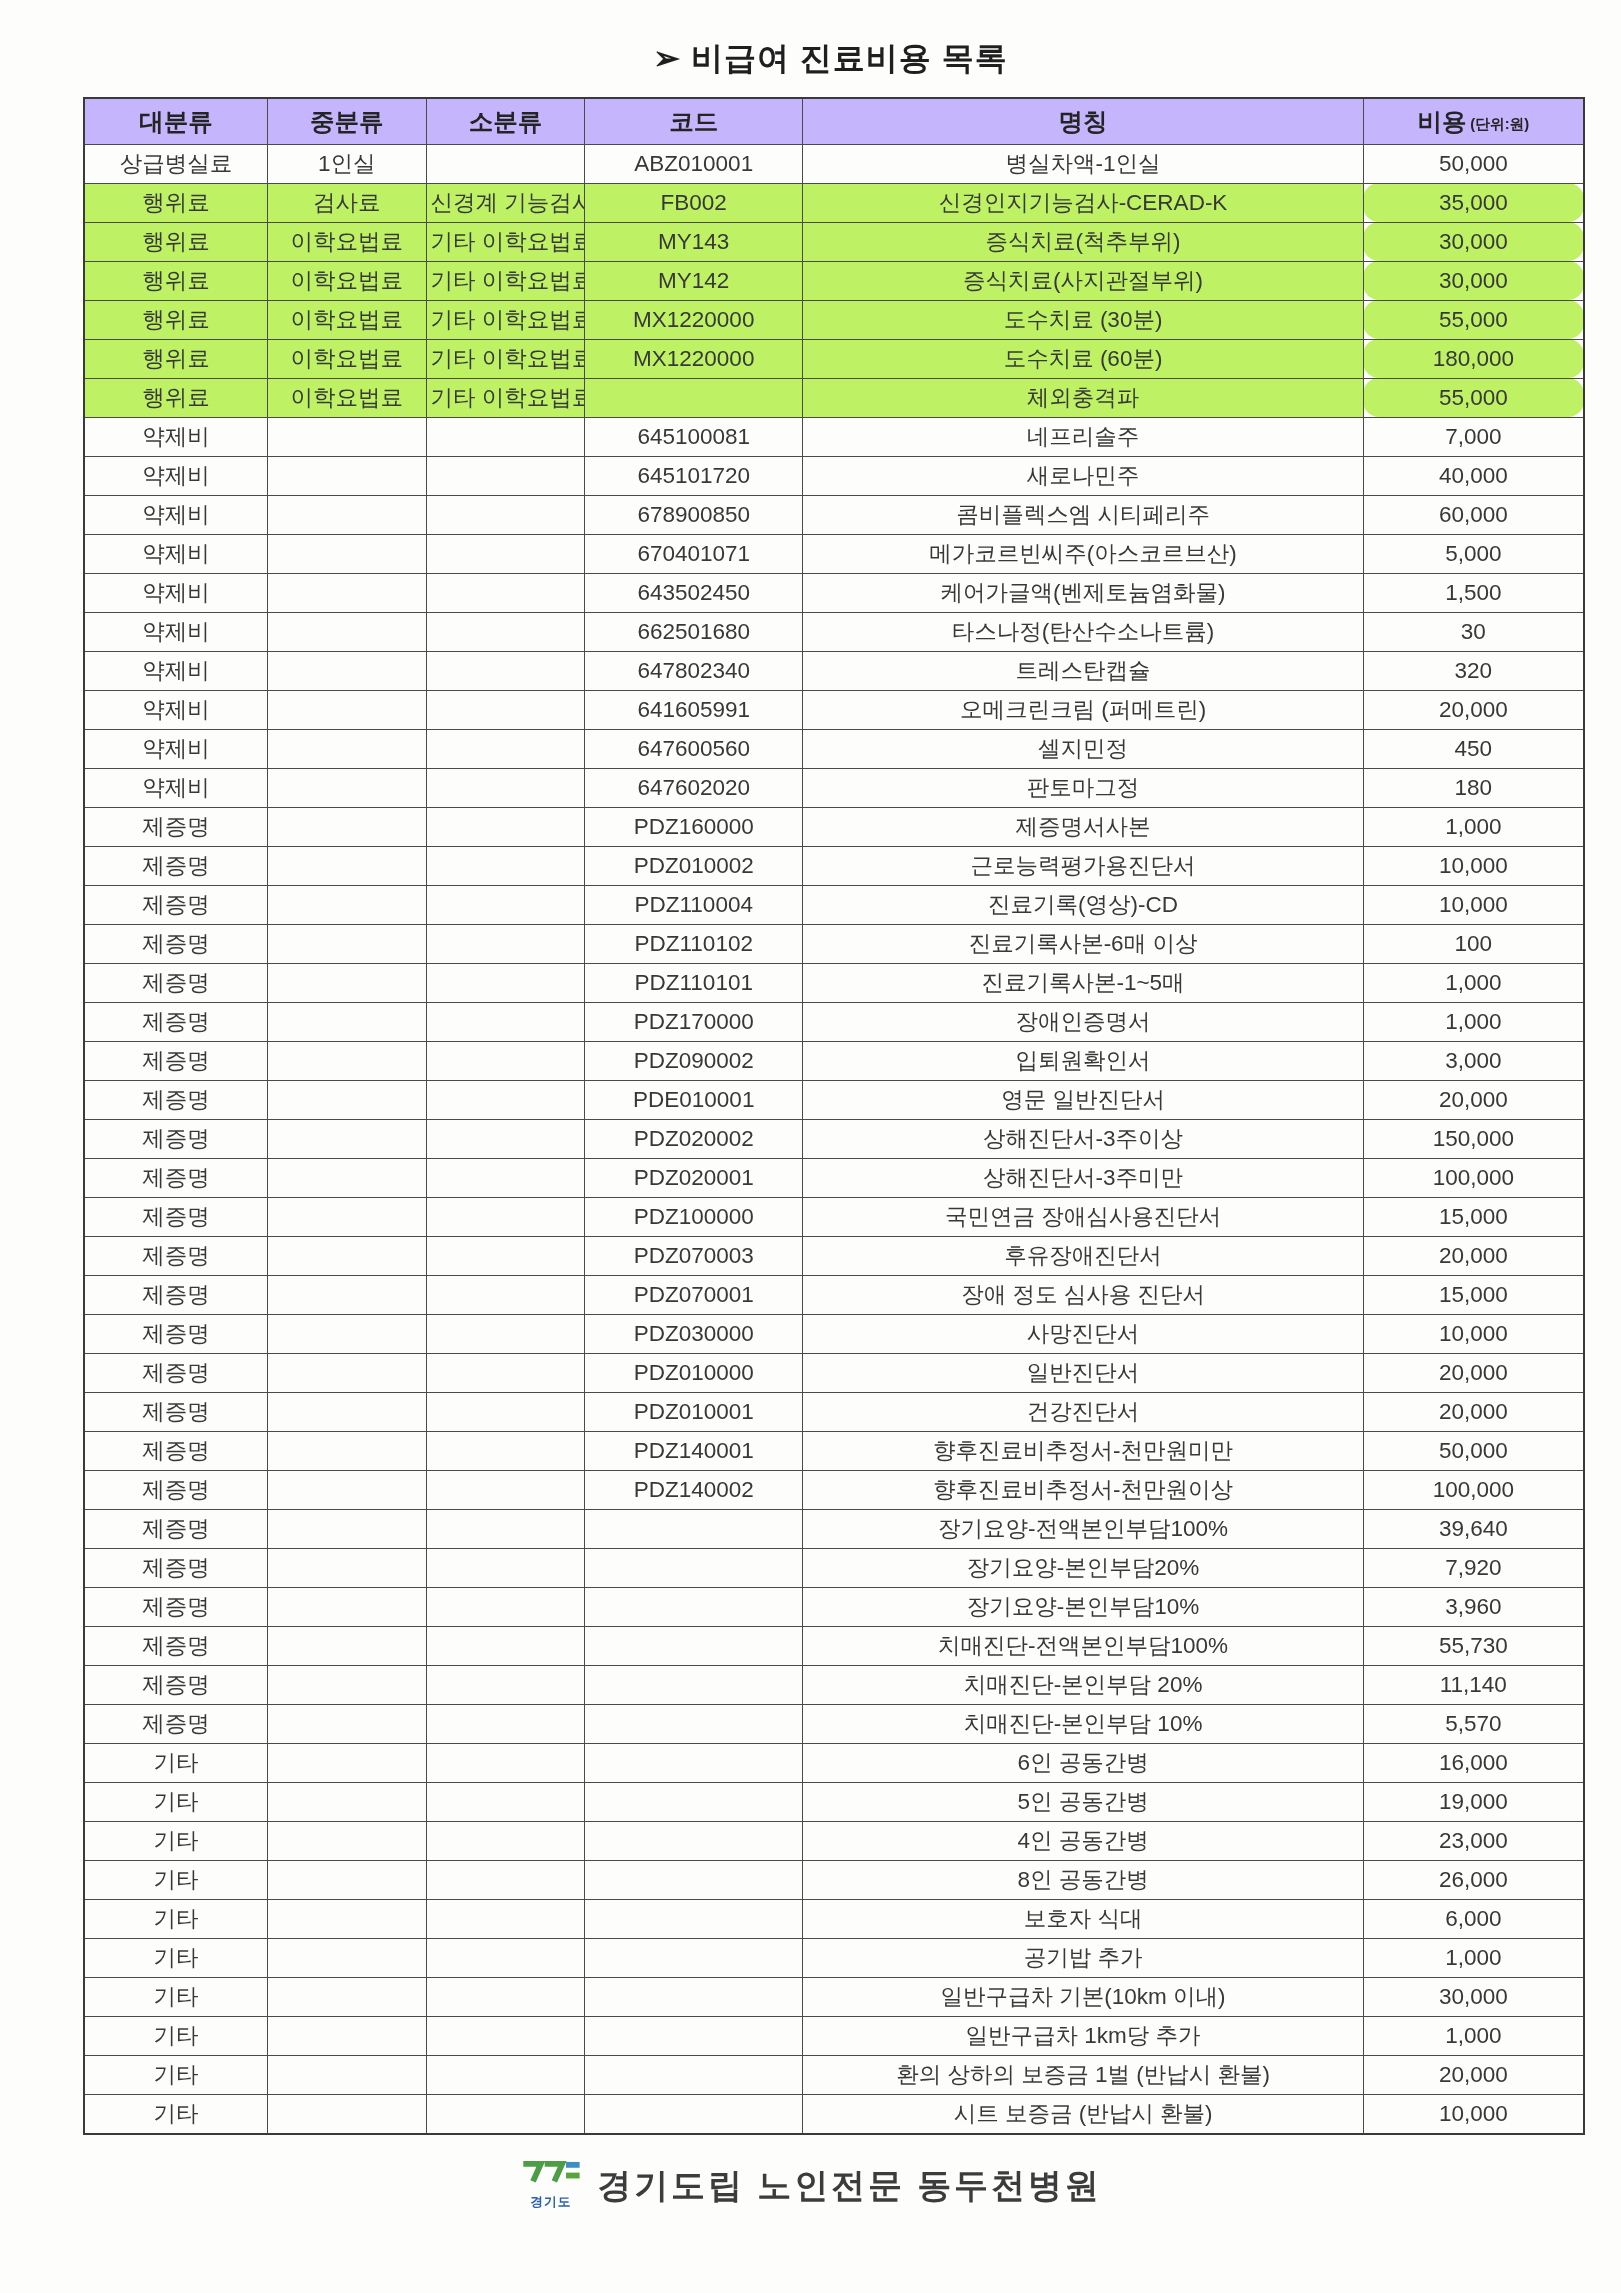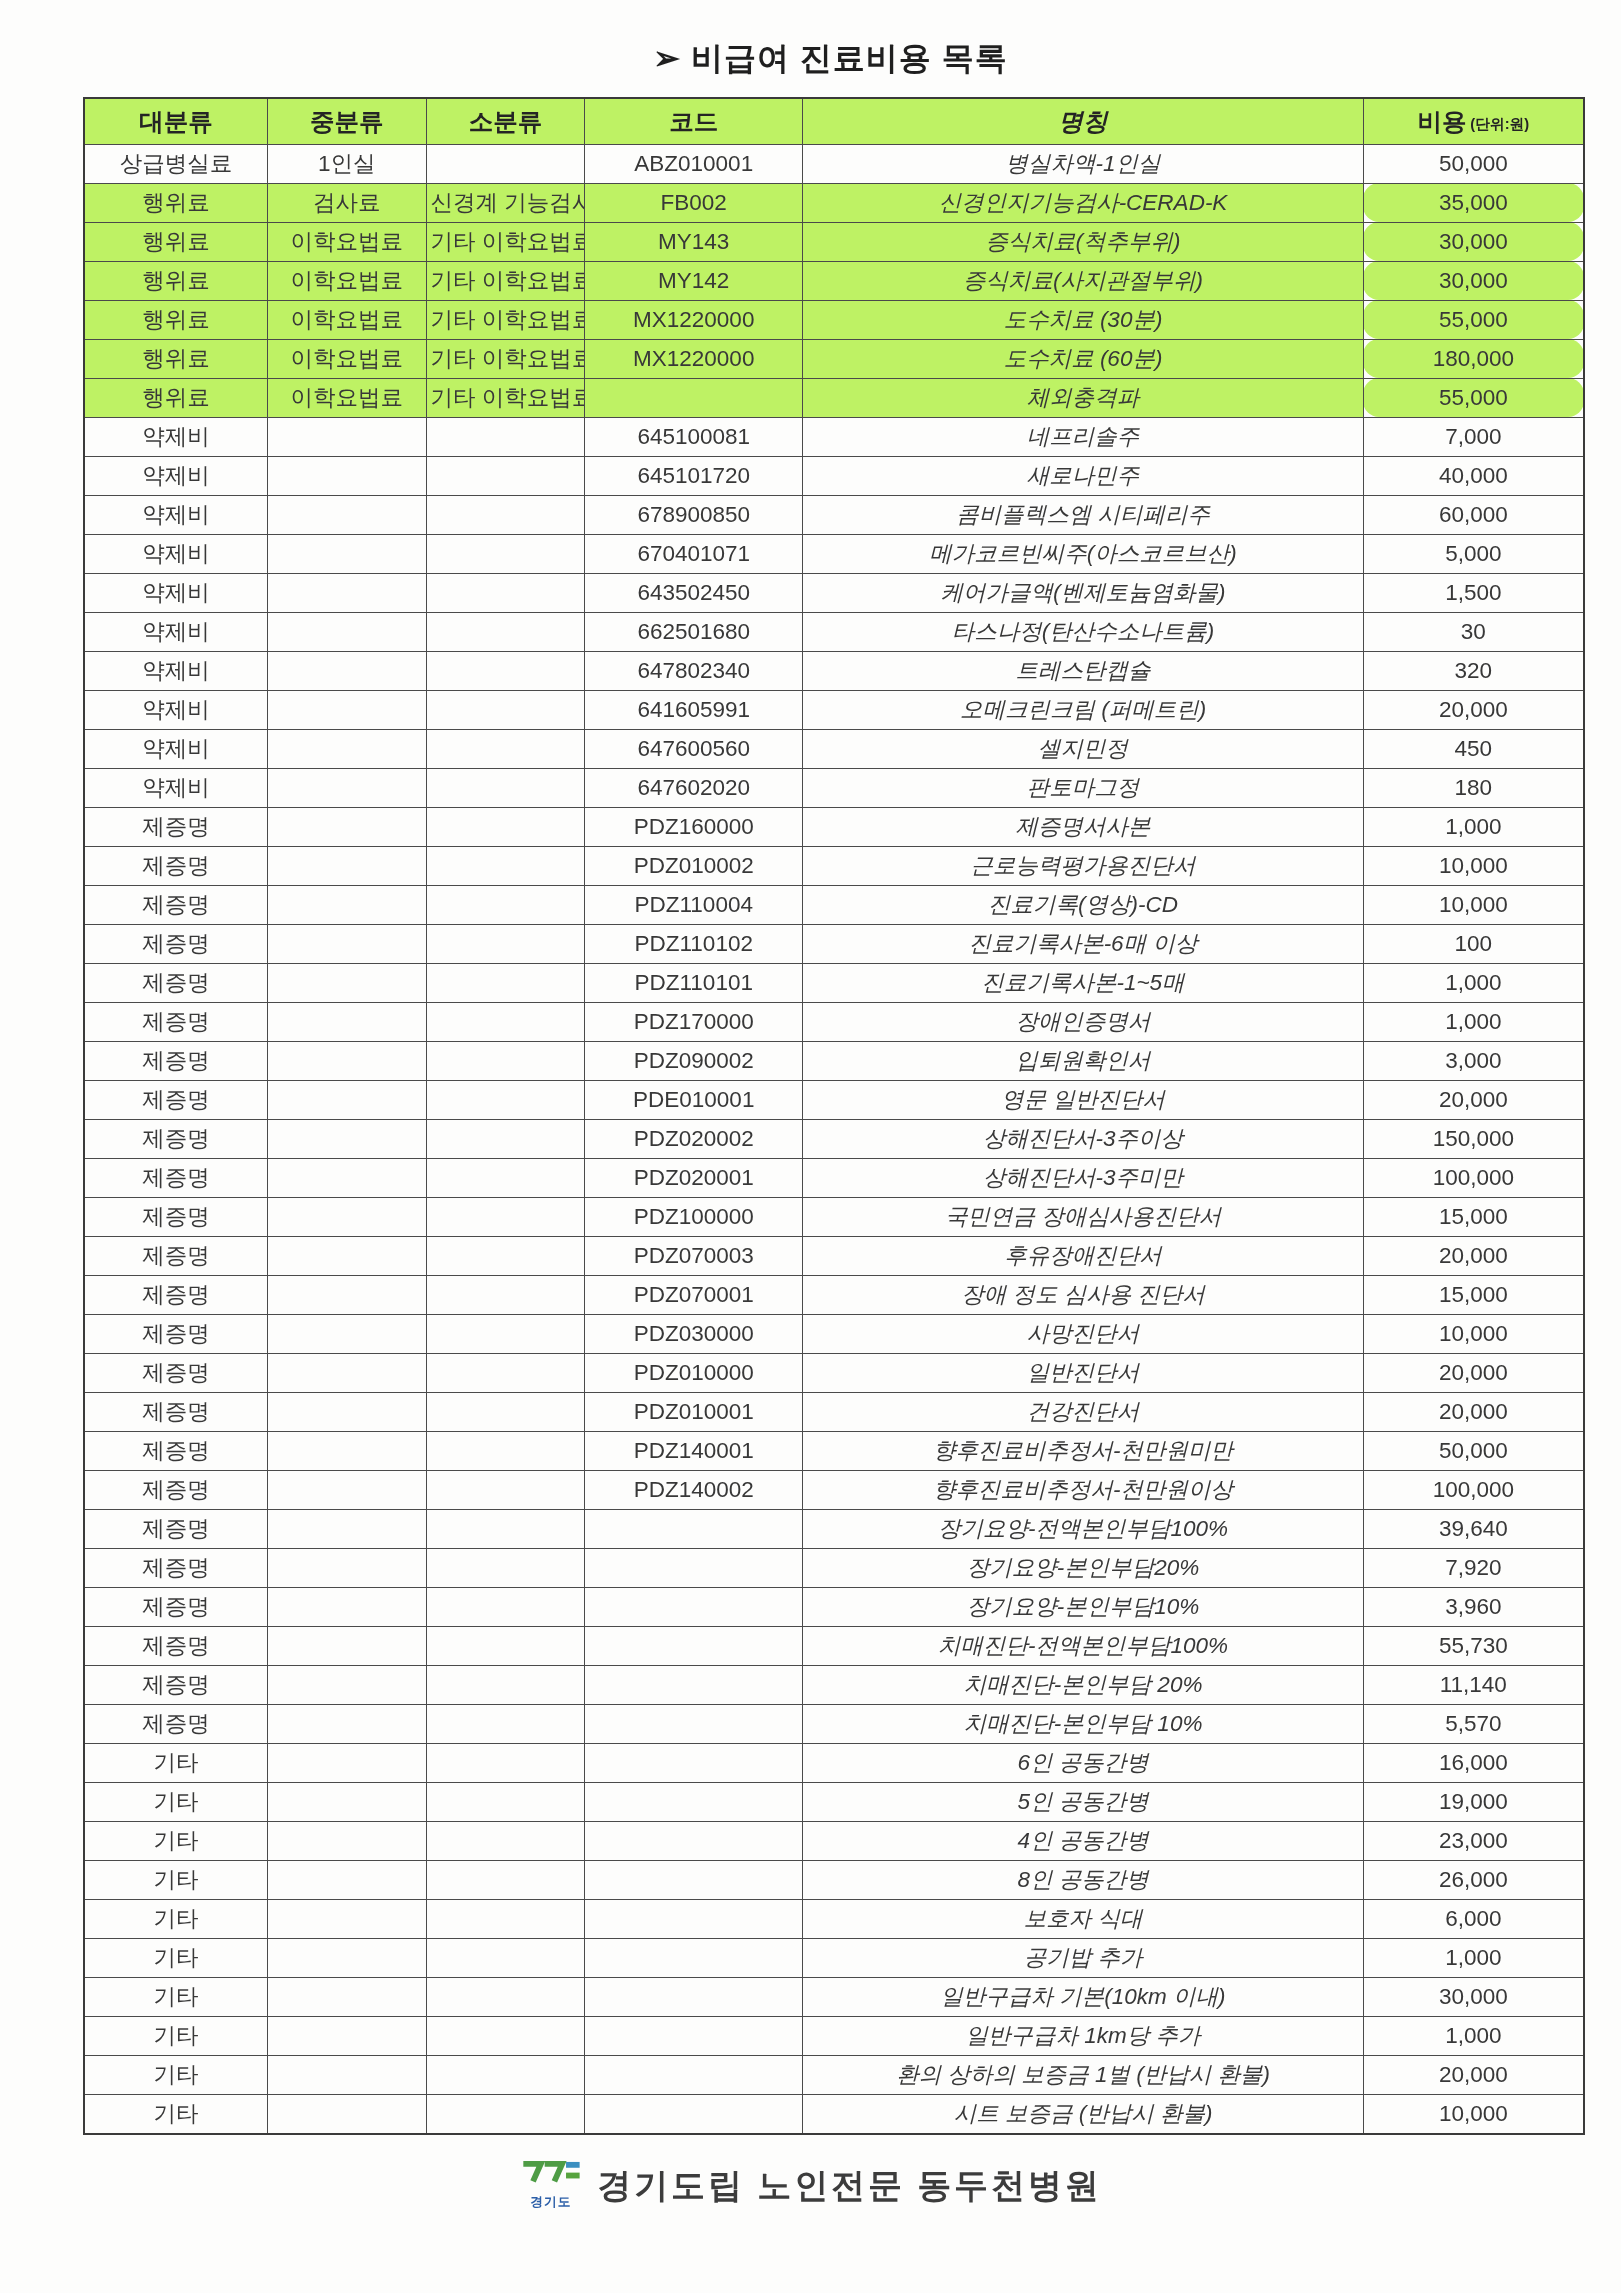--- a/index.html
+++ b/index.html
@@ -43,33 +43,33 @@
     white-space: nowrap;
   }
   table.fee-table {
     border: 2px solid #3a3a3a;
   }
   table.fee-table th {
     font-size: 24.5px;
     font-weight: bold;
     color: #242424;
     height: 45px;
-    background: #bef264;
+    background: #c4b5fd;
   }
   .unit-note {
     font-size: 14.7px;
     font-weight: bold;
     margin-left: 3.9px;
     vertical-align: 1px;
   }
   .col-major { width: 174px; }
   .col-mid   { width: 150px; }
   .col-sub   { width: 150px; }
   .col-code  { width: 209px; }
-  .col-name  { width: 552px; font-style: italic; }
+  .col-name  { width: 552px; }
   .col-price { width: 211px; }
   td.col-price {
     text-align: right;
     padding-right: 15.7px;
     border-radius: 16px;
   }
   td.col-mid, td.col-sub {
     font-size: 20.6px;
   }
   tr.hl td {

